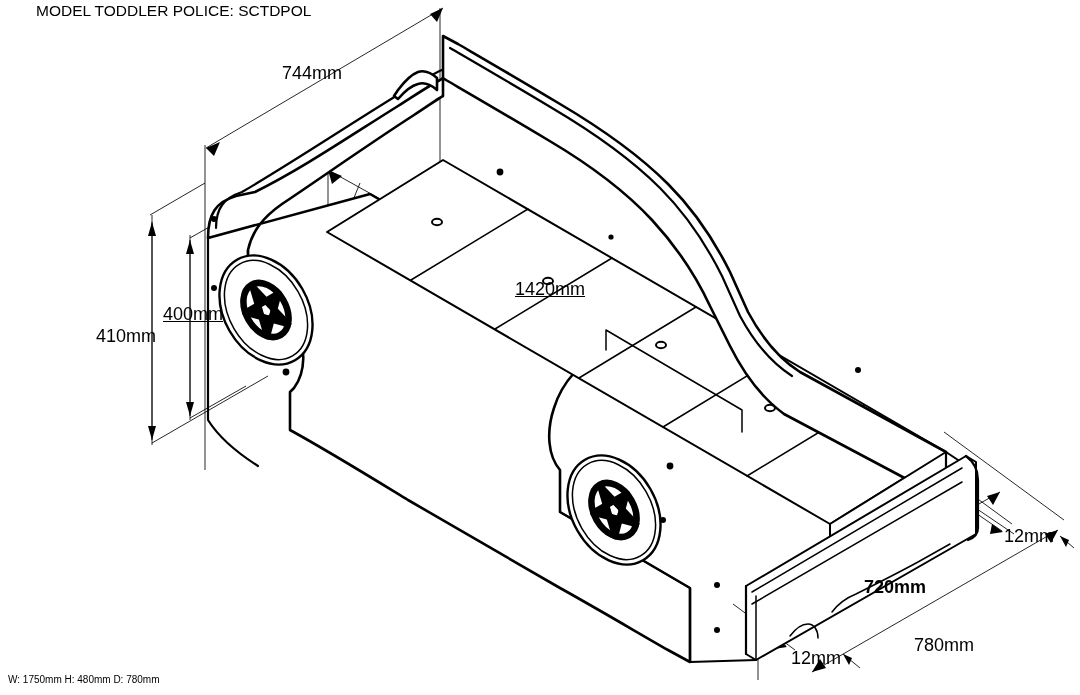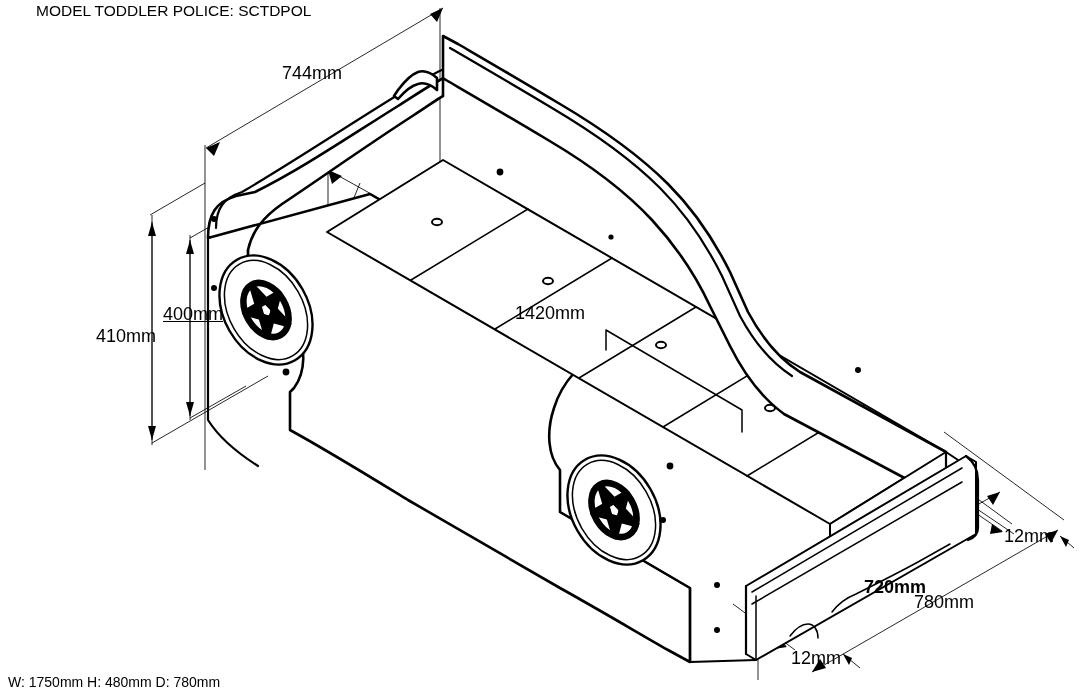--- a/index.html
+++ b/index.html
@@ -37,29 +37,29 @@
   }
   #model-title {
     left: 8px;
     top: 3px;
     font-size: 15.5px;
     margin-left: 28px;
   }
   #overall-dims {
     left: 8px;
     top: 675px;
-    font-size: 14px;
+    font-size: 10px;
   }
   .dim-label { font-size: 18px; }
   #dim-744  { left: 282px; top: 64px; }
   #dim-400  { left: 163px; top: 305px; text-decoration: underline; }
   #dim-410  { left: 96px; top: 327px; }
-  #dim-1420 { left: 515px; top: 304px; }
+  #dim-1420 { left: 515px; top: 280px; text-decoration: underline; }
   #dim-720  { left: 864px; top: 578px; font-weight: bold; }
-  #dim-780  { left: 914px; top: 593px; text-align: center; }
+  #dim-780  { left: 914px; top: 636px; text-align: center; }
   #dim-12a  { left: 1004px; top: 527px; }
   #dim-12b  { left: 791px; top: 649px; }
 </style>
 </head>
 <body>
 
 <div id="sheet">
 
   <svg id="drawing" viewBox="0 0 1080 695">
     <defs>

